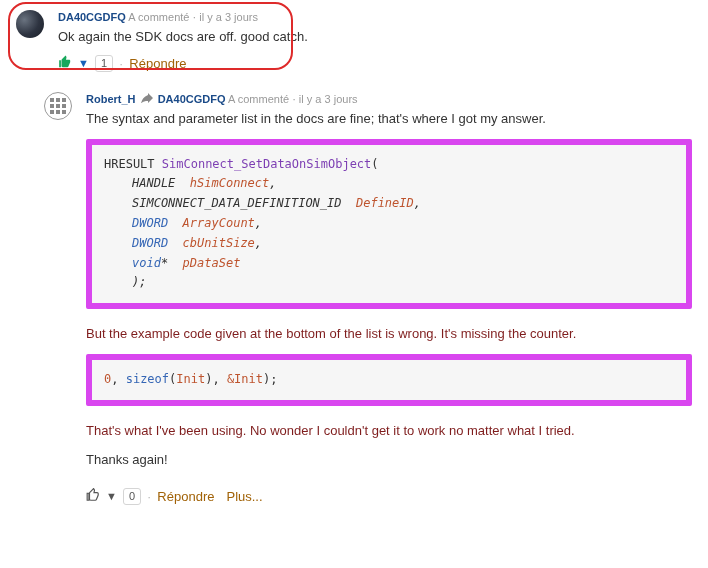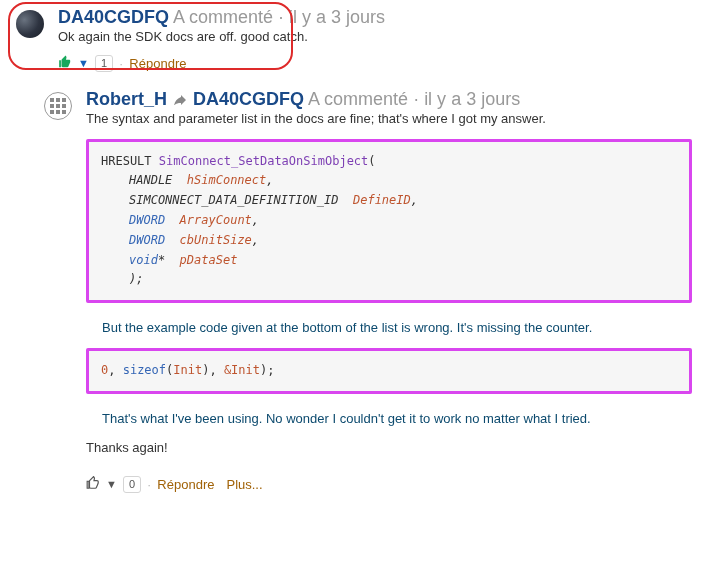--- a/index.html
+++ b/index.html
@@ -33,21 +33,21 @@
   }
   .avatar.dark {
     background: radial-gradient(circle at 30% 35%, #6a7380 0%, #2d3340 55%, #1a1f28 100%);
   }
   .avatar.grid {
     background: #fff;
     border: 1px solid #999;
   }
   .avatar.grid svg { width: 20px; height: 20px; }
   .header-line {
-    font-size: 18px;
+    font-size: 11px;
     line-height: 18px;
     margin-bottom: 2px;
   }
   .author-name {
     color: #1a4a88;
     font-weight: 600;
   }
   .meta-gray {
     color: #999;
   }
@@ -89,42 +89,41 @@
     border: 2px solid #de2a2a;
     border-radius: 18px;
     left: -8px;
     top: -6px;
     width: 285px;
     height: 68px;
     pointer-events: none;
   }
   .code-block {
     background: #f6f6f6;
-    border: 3px solid #d946ef;
+    border: 6px solid #d946ef;
     border-radius: 2px;
     padding: 10px 12px;
     margin: 10px 0 16px 0;
     font-family: Consolas, Menlo, monospace;
     font-size: 12px;
     line-height: 1.65;
     overflow-x: auto;
   }
   .code-line { white-space: pre; }
   .indent1 { padding-left: 28px; font-style: italic; }
   .tk-type { color: #3566b5; }
   .tk-func { color: #7d3fb3; }
   .tk-param { color: #be542e; }
   .tk-amp { color: #be542e; }
   .tk-num { color: #be542e; }
   .tk-plain { color: #333; }
   .para {
     margin-bottom: 10px;
-    color: #0c4a6e;
+    color: #7f1d1d;
     line-height: 1.45;
-    margin-left: 16px;
   }
 </style>
 </head>
 <body>
 
 <div class="comment">
   <div class="highlight-box"></div>
   <div class="avatar dark"></div>
   <div class="header-line">
     <span class="author-name">DA40CGDFQ</span>

